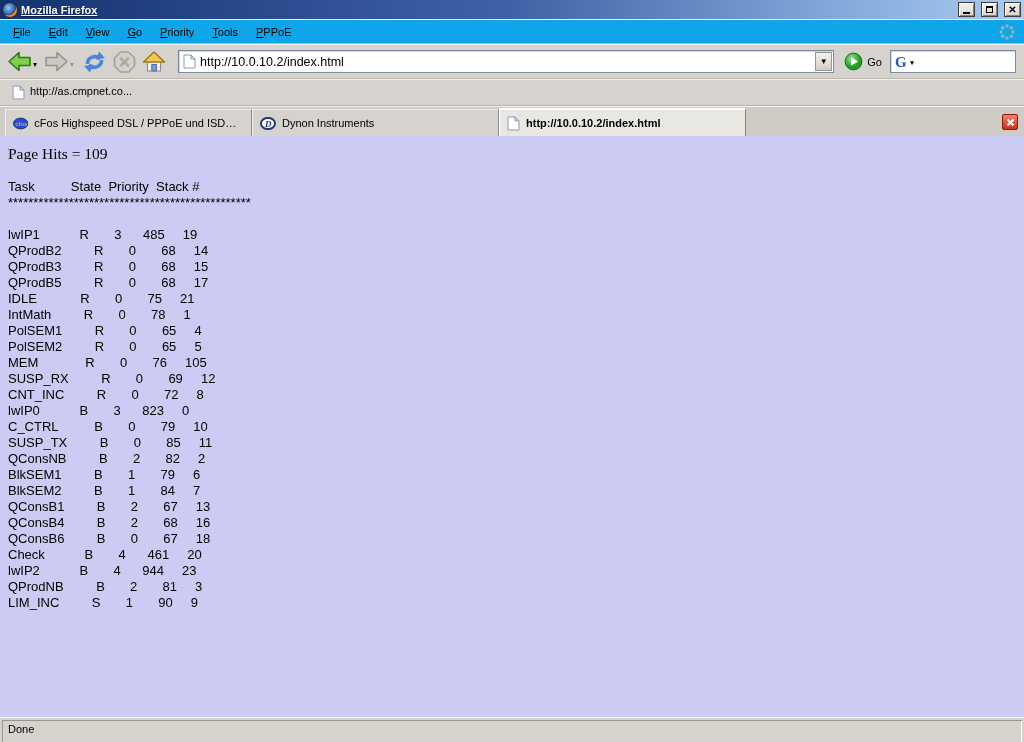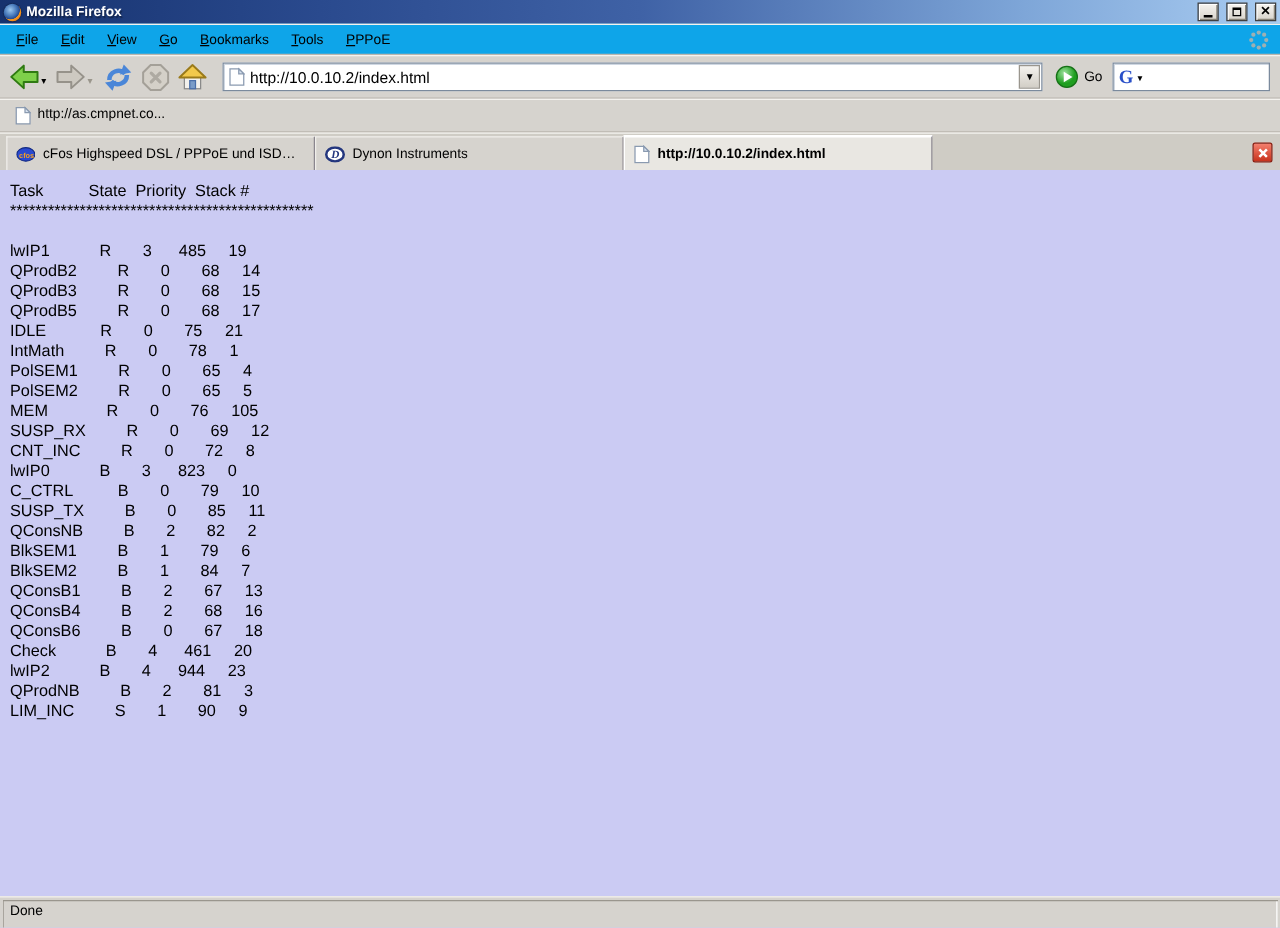--- a/index.html
+++ b/index.html
@@ -15,21 +15,21 @@
   .titlebar {
     height:19px; flex:0 0 19px;
     background:linear-gradient(to right,#16326e 0%,#2a4a8e 25%,#3f62a6 50%,#7ea6d8 80%,#a9ccf1 100%);
     display:flex; align-items:center; padding:0 3px; gap:4px;
   }
   .fx-icon {
     width:14px; height:14px; border-radius:50%;
     background:radial-gradient(circle at 38% 35%, #9cc8f0 0%, #3a6cb0 45%, #2a4a8c 58%, #f89a1c 62%, #e05a0a 100%);
     box-shadow:0 0 1px #000;
   }
-  .title-text { color:#fff; font-weight:bold; font-size:11px; text-shadow:1px 1px 1px #00000066; flex:1; }
+  .title-text { color:#fff; font-weight:bold; font-size:11px; text-shadow:1px 1px 1px #00000066; flex:1;text-decoration:underline; }
   .winbtn {
     width:17px; height:15px; margin-left:2px;
     background:linear-gradient(#f6f4f0,#d8d4cc);
     border:1px solid #404040;
     box-shadow:inset 1px 1px 0 #ffffff, inset -1px -1px 0 #8a8578;
     display:flex; align-items:center; justify-content:center;
     font-size:9px; font-weight:bold; color:#000;
   }
   .glyph-min { width:7px; height:2px; background:#000; margin-top:7px; }
   .glyph-restore { width:7px; height:7px; border:1px solid #000; border-top-width:2px; position:relative; }
@@ -151,21 +151,21 @@
   <span class="winbtn">
       <span class="glyph-close">✕</span>
     </span>
 </div>
 
 <div class="menubar">
   <span class="menu-item">File</span>
   <span class="menu-item">Edit</span>
   <span class="menu-item">View</span>
   <span class="menu-item">Go</span>
-  <span class="menu-item">Bookmarks</span>
+  <span class="menu-item">Priority</span>
   <span class="menu-item">Tools</span>
   <span class="menu-item">PPPoE</span>
   <span class="menubar-spacer"></span>
   <svg class="throbber" viewBox="0 0 18 18">
     <g fill="#b6b2aa">
       <circle cx="9" cy="3" r="1.7"></circle>
         <circle cx="13.3" cy="4.7" r="1.7"></circle>
         <circle cx="15" cy="9" r="1.7"></circle>
       <circle cx="13.3" cy="13.3" r="1.7"></circle>
         <circle cx="9" cy="15" r="1.7"></circle>
@@ -273,20 +273,21 @@
     <span class="tab-label">http://10.0.10.2/index.html</span>
   </div>
   <span class="tab-close">
     <svg width="9" height="9" viewBox="0 0 9 9">
       <path d="M1.5 1.5 L7.5 7.5 M7.5 1.5 L1.5 7.5" stroke="#fff" stroke-width="2"></path>
     </svg>
   </span>
 </div>
 
 <div class="content">
+  <div class="page-hits">Page Hits = 109</div>
   <pre class="task-table">Task          State  Priority  Stack #
 ************************************************
 
 lwIP1           R       3      485     19
 QProdB2         R       0       68     14
 QProdB3         R       0       68     15
 QProdB5         R       0       68     17
 IDLE            R       0       75     21
 IntMath         R       0       78     1
 PolSEM1         R       0       65     4

